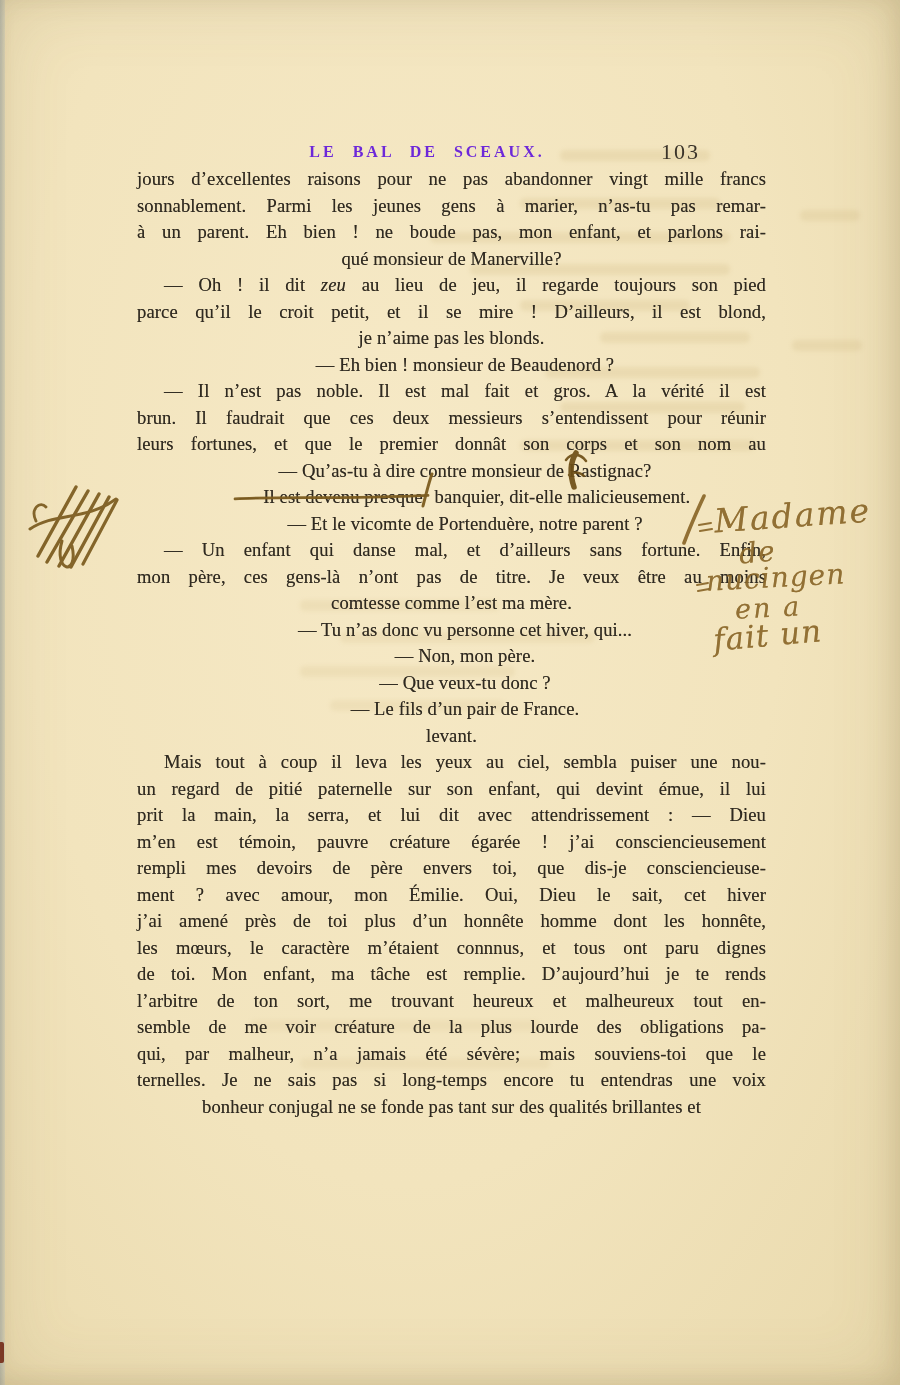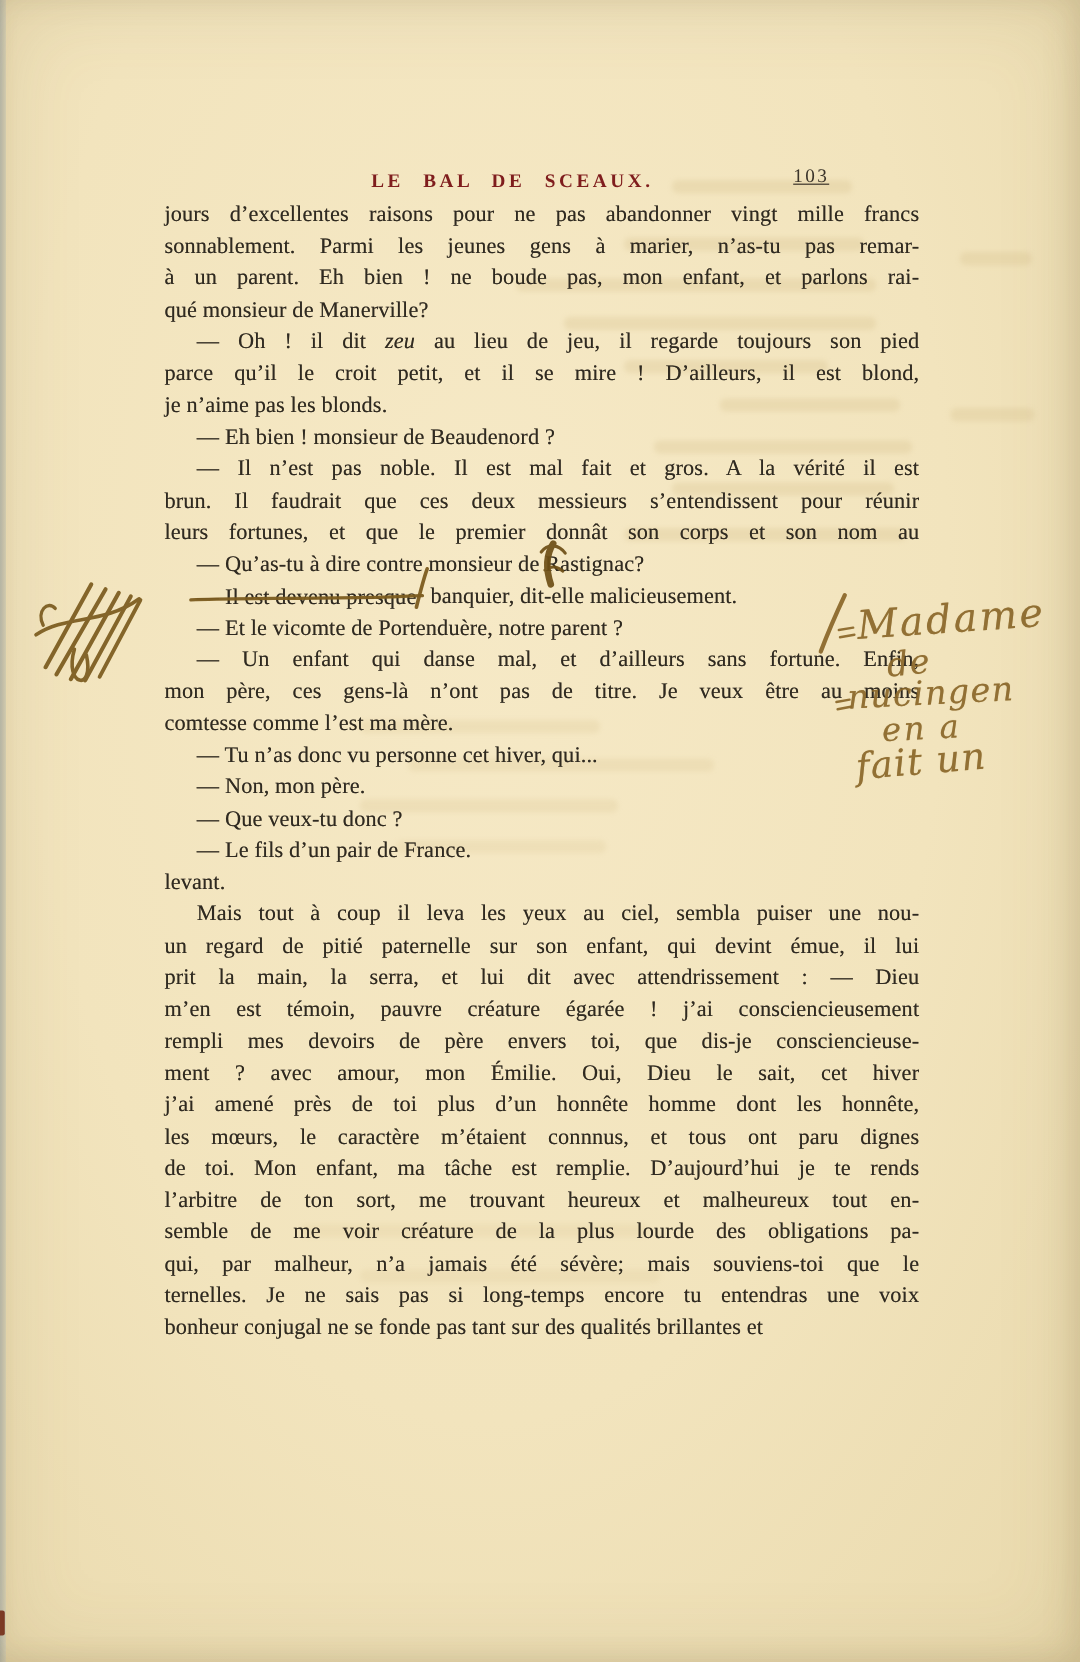--- a/index.html
+++ b/index.html
@@ -23,29 +23,29 @@
   }
   .edge-mark{
     position:absolute;left:0;top:1342px;width:4px;height:21px;background:#7d3424;border-radius:0 2px 2px 0;
   }
   
   .ghost{
     position:absolute;height:11px;border-radius:5px;background:#d9c491;opacity:.33;filter:blur(2.2px);
   }
   .runhead{
     position:absolute;top:143px;left:137px;width:580px;text-align:center;
-    font-size:16px;font-weight:bold;letter-spacing:3px;word-spacing:9px;color:#7f1d1d;
+    font-size:16px;font-weight:bold;letter-spacing:3px;word-spacing:9px;color:#6d28d9;
   }
   .folio{
-    position:absolute;top:139px;left:661px;font-size:16px;letter-spacing:2px;color:#3b342a;text-decoration:underline;
+    position:absolute;top:139px;left:661px;font-size:22px;letter-spacing:2px;color:#3b342a;
   }
   .textcol{position:absolute;left:137px;top:166px;width:629px}
   .ln{
     height:26.5px;line-height:26.5px;font-size:18.6px;letter-spacing:.1px;
-    text-align:left;text-shadow:0 0 .4px rgba(45,35,22,.55);
+    text-align:center;text-shadow:0 0 .4px rgba(45,35,22,.55);
   }
   .j{text-align:justify;text-align-last:justify}
   .ind{text-indent:27px}
   em.it{font-style:italic}
   
   .rel{position:relative}
   .strike-svg{
     position:absolute;left:-5px;top:0;width:calc(100% + 10px);height:100%;overflow:visible;pointer-events:none;
   }
   .caret-wrap{position:relative;display:inline-block;width:7px;height:1em;vertical-align:baseline}

